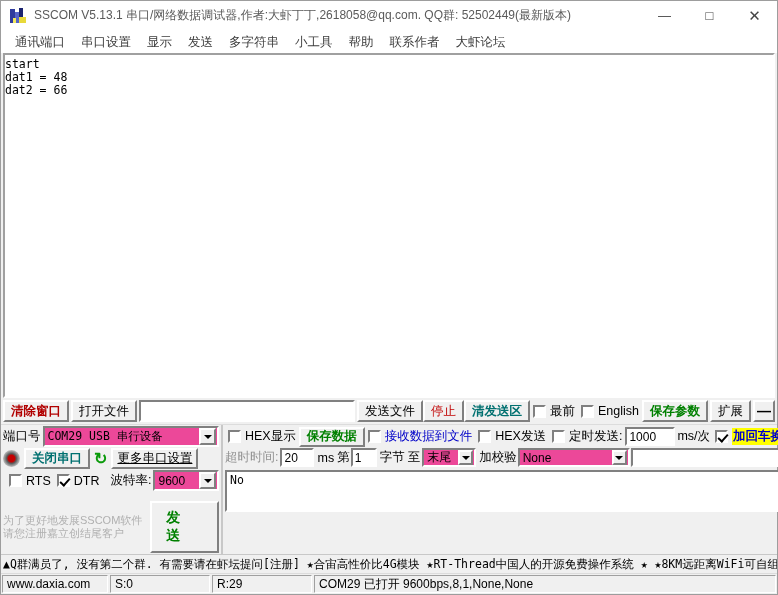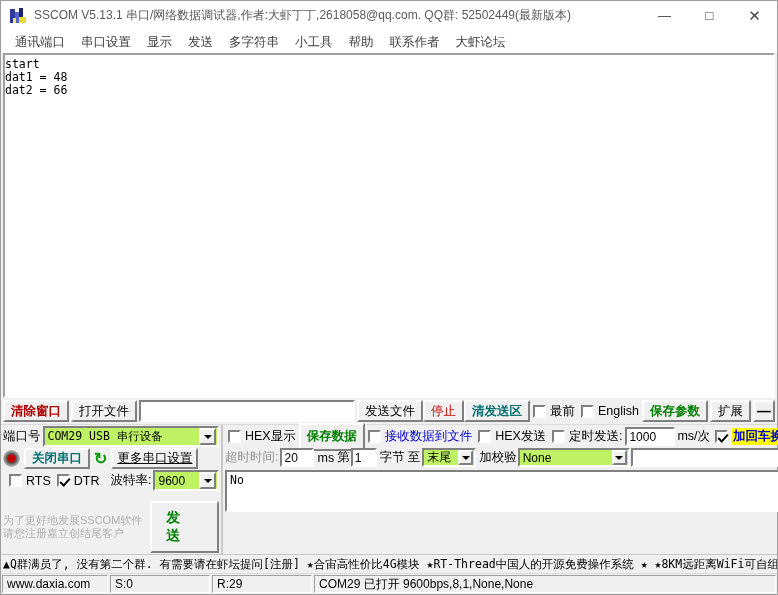--- a/index.html
+++ b/index.html
@@ -184,21 +184,21 @@
     padding: 1px 2px;
   }
 
   .lrow { display: flex; align-items: center; height: 21px; margin-bottom: 1px; }
   .lbl { font-size: 12.5px; color: #000; white-space: nowrap; }
   .lbl.gray { color: #909090; }
 
   .combo {
     border: 2px solid;
     border-color: #808080 #ffffff #ffffff #808080;
-    background: #bef264;
+    background: #ec4899;
     height: 21px;
     display: flex; align-items: center;
     font-size: 12px;
     position: relative;
     overflow: hidden;
   }
   .combo .val { padding-left: 3px; flex: 1 1 auto; white-space: nowrap; overflow: hidden;
     font-family: "DejaVu Sans Mono","Liberation Mono", monospace; font-size: 11.5px;}
   .combo .val.prop { font-family: "Liberation Sans", sans-serif; font-size: 12px; }
   .combo .arrow {
@@ -422,21 +422,21 @@
         <div class="send-btn" style="margin-left:8px;">发 送</div>
       </div>
     </div>
 
     <div class="right-panel">
       <div class="rrow">
         <div class="chk">
           <span class="box"></span>
           <span>HEX显示</span>
         </div>
-        <div class="btn green" style="height:28px;">保存数据</div>
+        <div class="btn green" style="height:20px;">保存数据</div>
         <div class="chk">
           <span class="box"></span>
           <span class="blue">接收数据到文件</span>
         </div>
         <div class="chk">
           <span class="box"></span>
           <span>HEX发送</span>
         </div>
         <div class="chk">
           <span class="box"></span>

